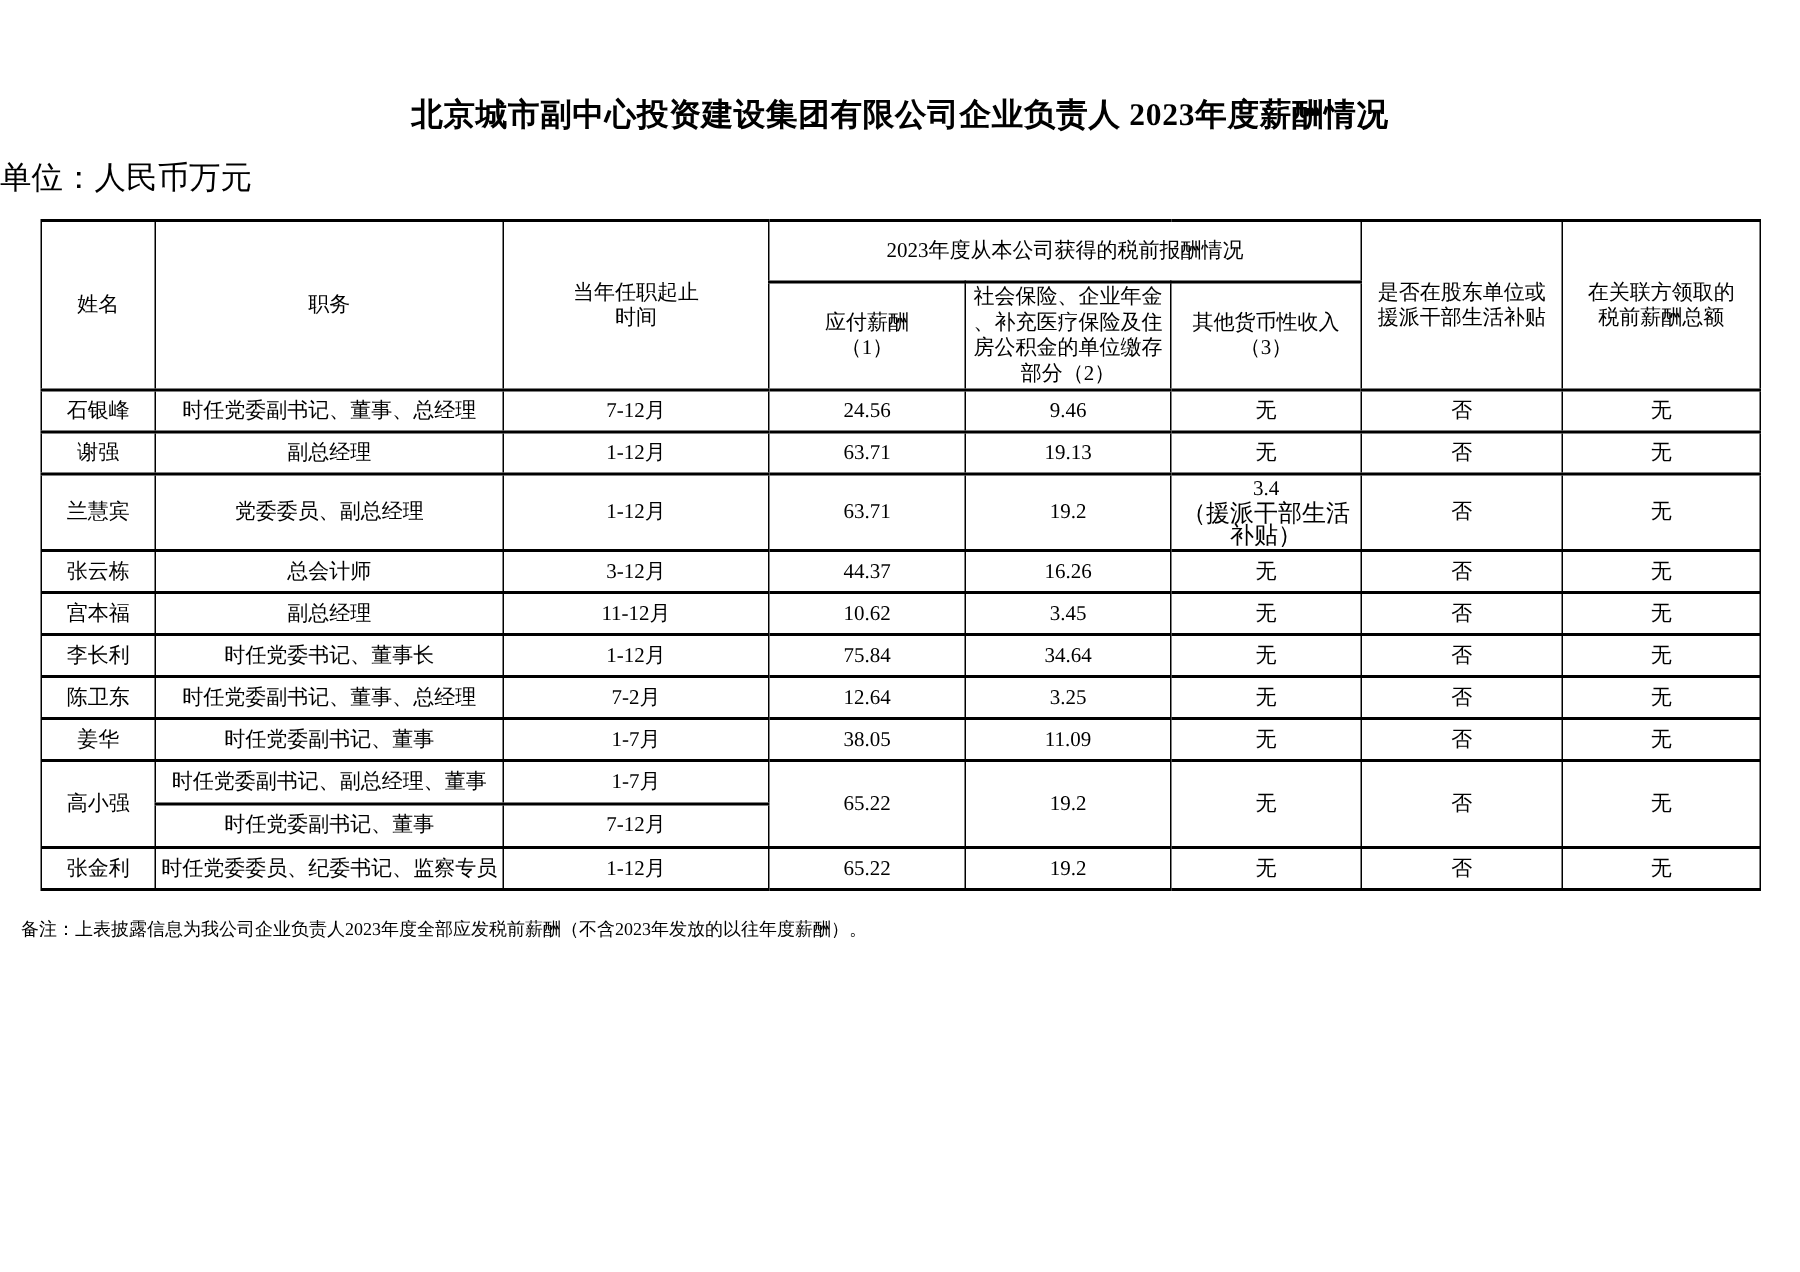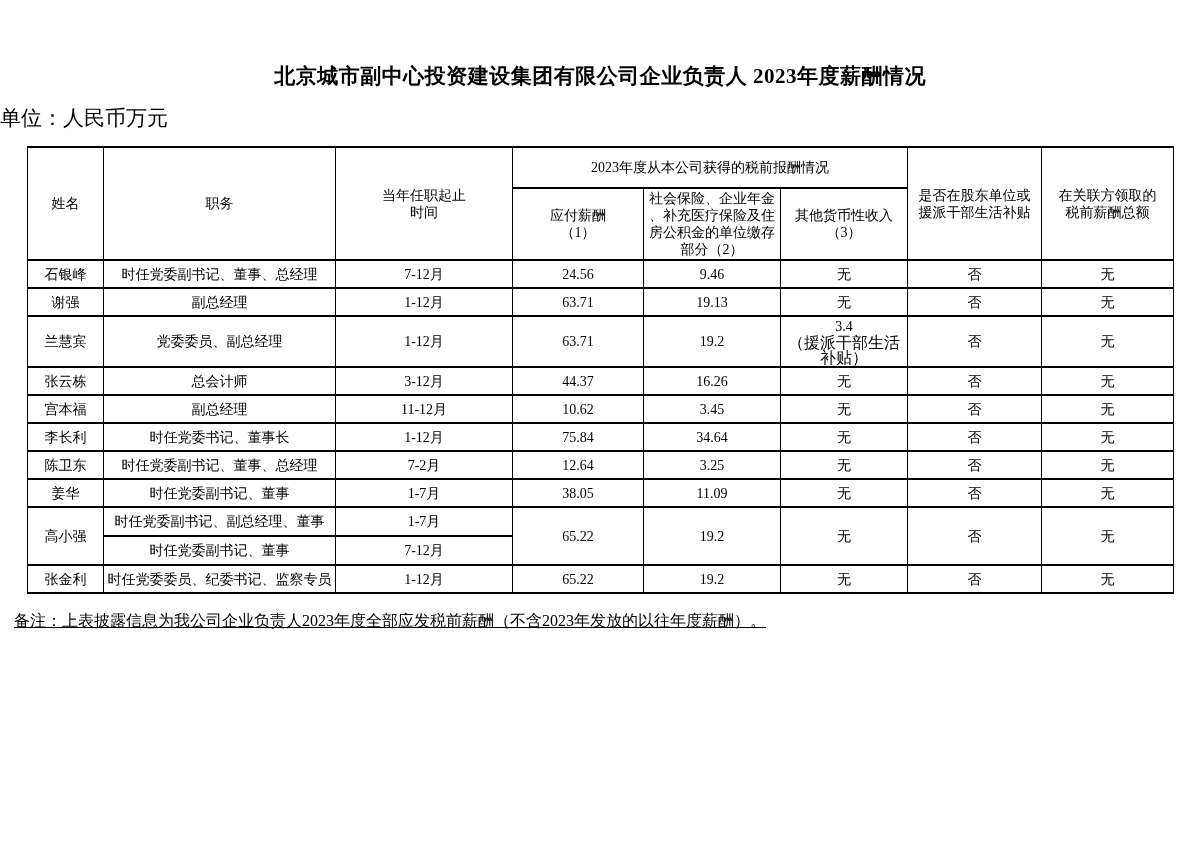--- a/index.html
+++ b/index.html
@@ -41,22 +41,21 @@
     white-space:pre-line;
     overflow:hidden;
   }
   tr.hr1 { height:41px; }
   tr.hr2 { height:71px; }
   tr.dr  { height:28px; }
   tr.sr  { height:29px; }
   .cell-note { font-size:16px; line-height:15px; white-space:pre-line; }
   .doc-note {
     margin:17px 0 0 14px;
-    font-size:16px;
-    text-decoration:underline;
+    font-size:12px;
   }
 </style>
 </head>
 <body>
 
 <div class="doc-title">北京城市副中心投资建设集团有限公司企业负责人 2023年度薪酬情况</div>
 <div class="unit-label">单位：人民币万元</div>
 
 <table class="salary-table">
   <colgroup>

